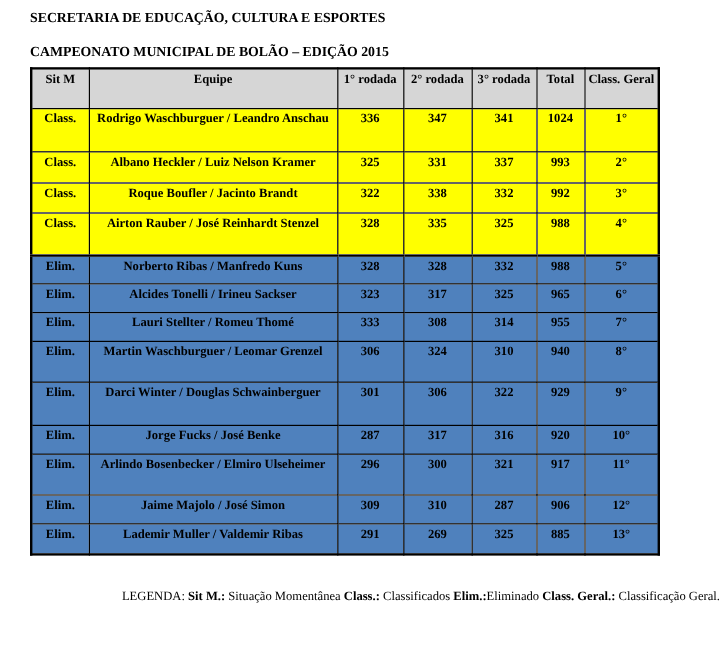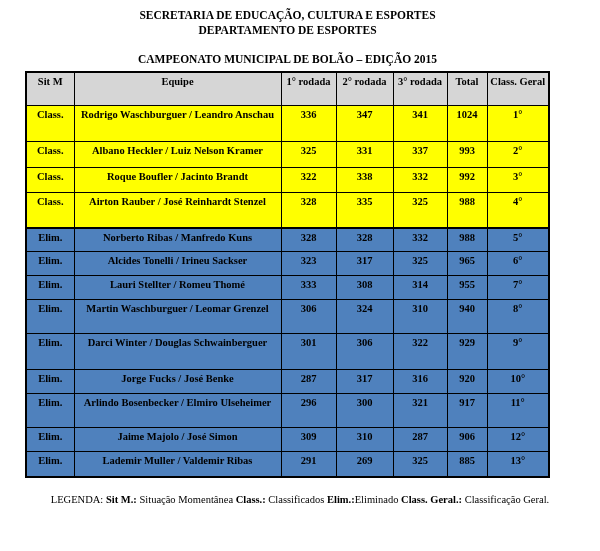--- a/index.html
+++ b/index.html
@@ -6,21 +6,21 @@
     --page_bg:#ffffff; --text:#000000; --border:#000000;
     --classified_bg:#ffff00; --eliminated_bg:#4f81bd; --header_bg:#d6d6d6;
   }
   *{box-sizing:border-box;}
   html,body{margin:0;padding:0;}
   body{
     width:600px;height:551px;background:var(--page_bg);color:var(--text);
     font-family:"Liberation Serif","DejaVu Serif",serif;overflow:hidden;
   }
   .doc{padding-top:8px;}
-  .centerblock{width:525px;margin-left:25px;text-align:center;}
+  .centerblock{width:525px;margin-left:25px;text-align:left;}
   .org-line,.title-line{font-weight:bold;font-size:11.5px;line-height:1.3;}
   .title-block{margin-top:14px;}
   table.cls{
     border-collapse:collapse;table-layout:fixed;
     width:523px;margin:4px 0 0 25px;
     border:2px solid var(--border);
   }
   table.cls th, table.cls td{
     border:1px solid var(--border);
     font-weight:bold;font-size:10.5px;line-height:1.25;
@@ -29,33 +29,32 @@
   }
   table.cls th{background:var(--header_bg);white-space:nowrap;}
   table.cls th.wrap{white-space:normal;font-family:Liberation Serif, serif;}
   td.eq{padding:2px 6px;}
   tr.row-y td{background:var(--classified_bg);margin-left:41px;}
   tr.row-b td{background:var(--eliminated_bg);}
   tr.section-start td{border-top:2px solid var(--border);}
   tr.h24{height:24px;} tr.h25{height:25px;} tr.h26{height:26px;}
   tr.h29{height:34px;} tr.h34{height:34px;} tr.h35{height:35px;} tr.h36{height:36px;}
   .legend{
-    margin-top:15px;text-align:center;font-size:10.5px;line-height:1.3;
+    margin-top:28px;text-align:right;font-size:10.5px;line-height:1.3;
     white-space:nowrap;
   }
   .legend b{font-weight:bold;}
 </style>
 </head>
 <body>
 
 <div class="doc">
 
   <div class="centerblock">
     <div class="org-line">SECRETARIA DE EDUCAÇÃO, CULTURA E ESPORTES</div>
-    <div class="org-line">DEPARTAMENTO DE ESPORTES</div>
   </div>
 
   <div class="centerblock title-block">
     <div class="title-line">CAMPEONATO MUNICIPAL DE BOLÃO – EDIÇÃO 2015</div>
   </div>
 
   <table class="cls">
     <colgroup>
       <col style="width:48px">
         <col style="width:207px">

